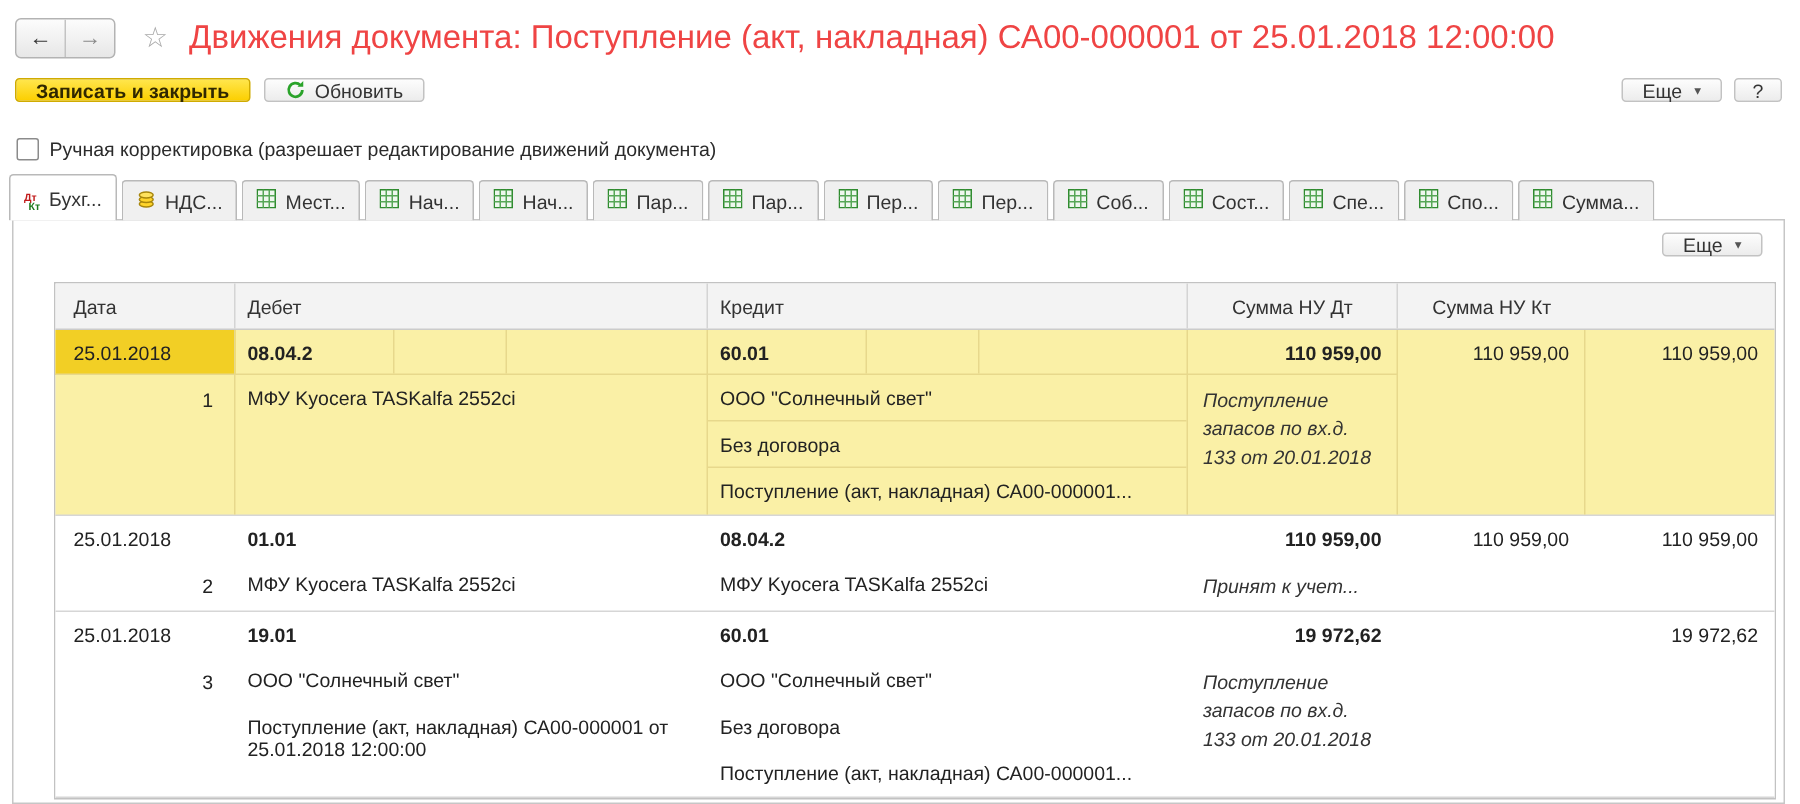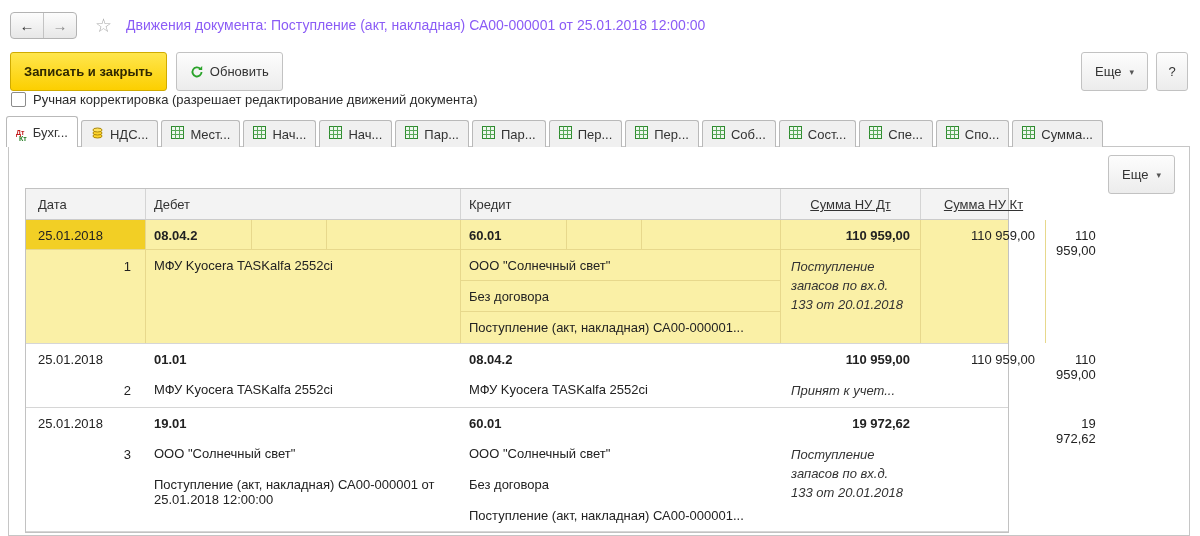--- a/index.html
+++ b/index.html
@@ -6,50 +6,50 @@
   body{
     width:1200px;height:536px;position:relative;overflow:hidden;
     background:#fff;font-family:"Liberation Sans",sans-serif;color:#222;
   }
   
   .hdr{position:absolute;top:0;left:0;right:0;height:44px;display:flex;align-items:center;padding:6px 10px 0;box-sizing:border-box;}
   .navg{display:inline-flex;border:1px solid #b3b3b3;border-radius:4px;overflow:hidden;background:linear-gradient(#fcfcfc,#e7e7e7);}
   .navb{width:32px;height:25px;display:flex;align-items:center;justify-content:center;font-size:15px;color:#333;cursor:pointer;}
   .navb+.navb{border-left:1px solid #c3c3c3;color:#8a8a8a;}
   .star{font-size:19px;color:#a9a9a9;margin:0 14px 0 18px;cursor:pointer;}
-  .title{font-size:14px;color:#8b5cf6;white-space:nowrap;}
+  .title{font-size:22px;color:#ef4444;white-space:nowrap;}
   
   .toolbar{position:absolute;top:52px;left:10px;right:12px;display:flex;align-items:center;gap:9px;}
-  .btn{display:inline-flex;align-items:center;gap:6px;height:39px;padding:0 13px;border:1px solid #c2c2c2;border-radius:3px;background:linear-gradient(#fdfdfd,#ececec);font-size:13px;color:#333;cursor:pointer;box-sizing:border-box;white-space:nowrap;}
+  .btn{display:inline-flex;align-items:center;gap:6px;height:16px;padding:0 13px;border:1px solid #c2c2c2;border-radius:3px;background:linear-gradient(#fdfdfd,#ececec);font-size:13px;color:#333;cursor:pointer;box-sizing:border-box;white-space:nowrap;}
   .btn.primary{background:linear-gradient(#ffe64d,#fccf00);border-color:#d0ab00;font-weight:bold;color:#302800;}
   .btn.help{width:32px;justify-content:center;padding:0;}
   .tright{margin-left:auto;display:flex;gap:8px;}
   .dd{font-size:9px;color:#555;margin-left:2px;}
   
   .chkrow{position:absolute;top:92px;left:11px;display:flex;gap:7px;font-size:13px;color:#2b2b2b;}
   .cb{width:13px;height:13px;border:1px solid #8b8b8b;border-radius:2px;background:#fff;display:inline-block;cursor:pointer;}
   
   .tabbar{position:absolute;top:116px;left:6px;height:31px;display:flex;gap:3px;z-index:3;}
   .tab{display:flex;align-items:center;gap:6px;padding:0 9px;border:1px solid #b9b9b9;border-bottom:none;border-radius:3px 3px 0 0;background:#f0f0f0;height:27px;margin-top:4px;font-size:13px;color:#333;box-sizing:border-box;cursor:pointer;white-space:nowrap;}
   .tab.active{background:#fff;height:31px;margin-top:0;position:relative;z-index:4;justify-content:center;}
   .dtkt{display:inline-flex;flex-direction:column;font-size:7px;font-weight:bold;line-height:6px;font-style:normal;}
   .dtkt i{font-style:normal;}
   .dtkt .dt{color:#c11b1b;}
   .dtkt .kt{color:#1c7a1c;margin-left:3px;}
   
   .panel{position:absolute;top:146px;left:8px;width:1182px;bottom:0;border:1px solid #c6c6c6;box-sizing:border-box;background:#fff;}
   .panel-more{position:absolute;top:8px;right:14px;}
   
-  .tbl{position:absolute;top:41px;left:16px;width:984px;border:1px solid #c2c2c2;box-sizing:border-box;background:#fff;}
+  .tbl{position:absolute;top:41px;left:27px;width:1148px;border:1px solid #c2c2c2;box-sizing:border-box;background:#fff;}
   .thead,.row{display:grid;grid-template-columns:120px 315px 320px 140px 125px 1fr;}
   .thead{background:#f3f3f3;border-bottom:1px solid #cbcbcb;}
   .th{padding:8px 8px 6px;font-size:13px;color:#333;border-right:1px solid #d4d4d4;box-sizing:border-box;min-height:30px;}
   .th:last-child{border-right:none;}
   .th.first{padding-left:12px;}
-  .th.center{text-align:center;text-decoration:underline;}
+  .th.center{text-align:center;}
   .row{border-bottom:1px solid #d6d6d6;background:#fff;font-size:13px;}
   .row:last-child{border-bottom:1px solid #d6d6d6;}
   .row.hl{background:#faf0a6;}
   .cell{position:relative;box-sizing:border-box;border-right:1px solid transparent;}
   .row.hl .cell{border-right-color:#e7d88c;}
   .row .cell:nth-child(6),.row .nukt{border-right-color:transparent !important;}
   .acct{grid-row:1;font-weight:bold;padding:8px 8px 0;min-height:30px;}
   .row.hl .accb{border-bottom:1px solid #e7d88c;}
   .dcell{grid-column:1;grid-row:1;padding:8px 0 0 12px;min-height:30px;font-weight:normal;}
   .row.hl .dcell{background:#f2cf25;}

